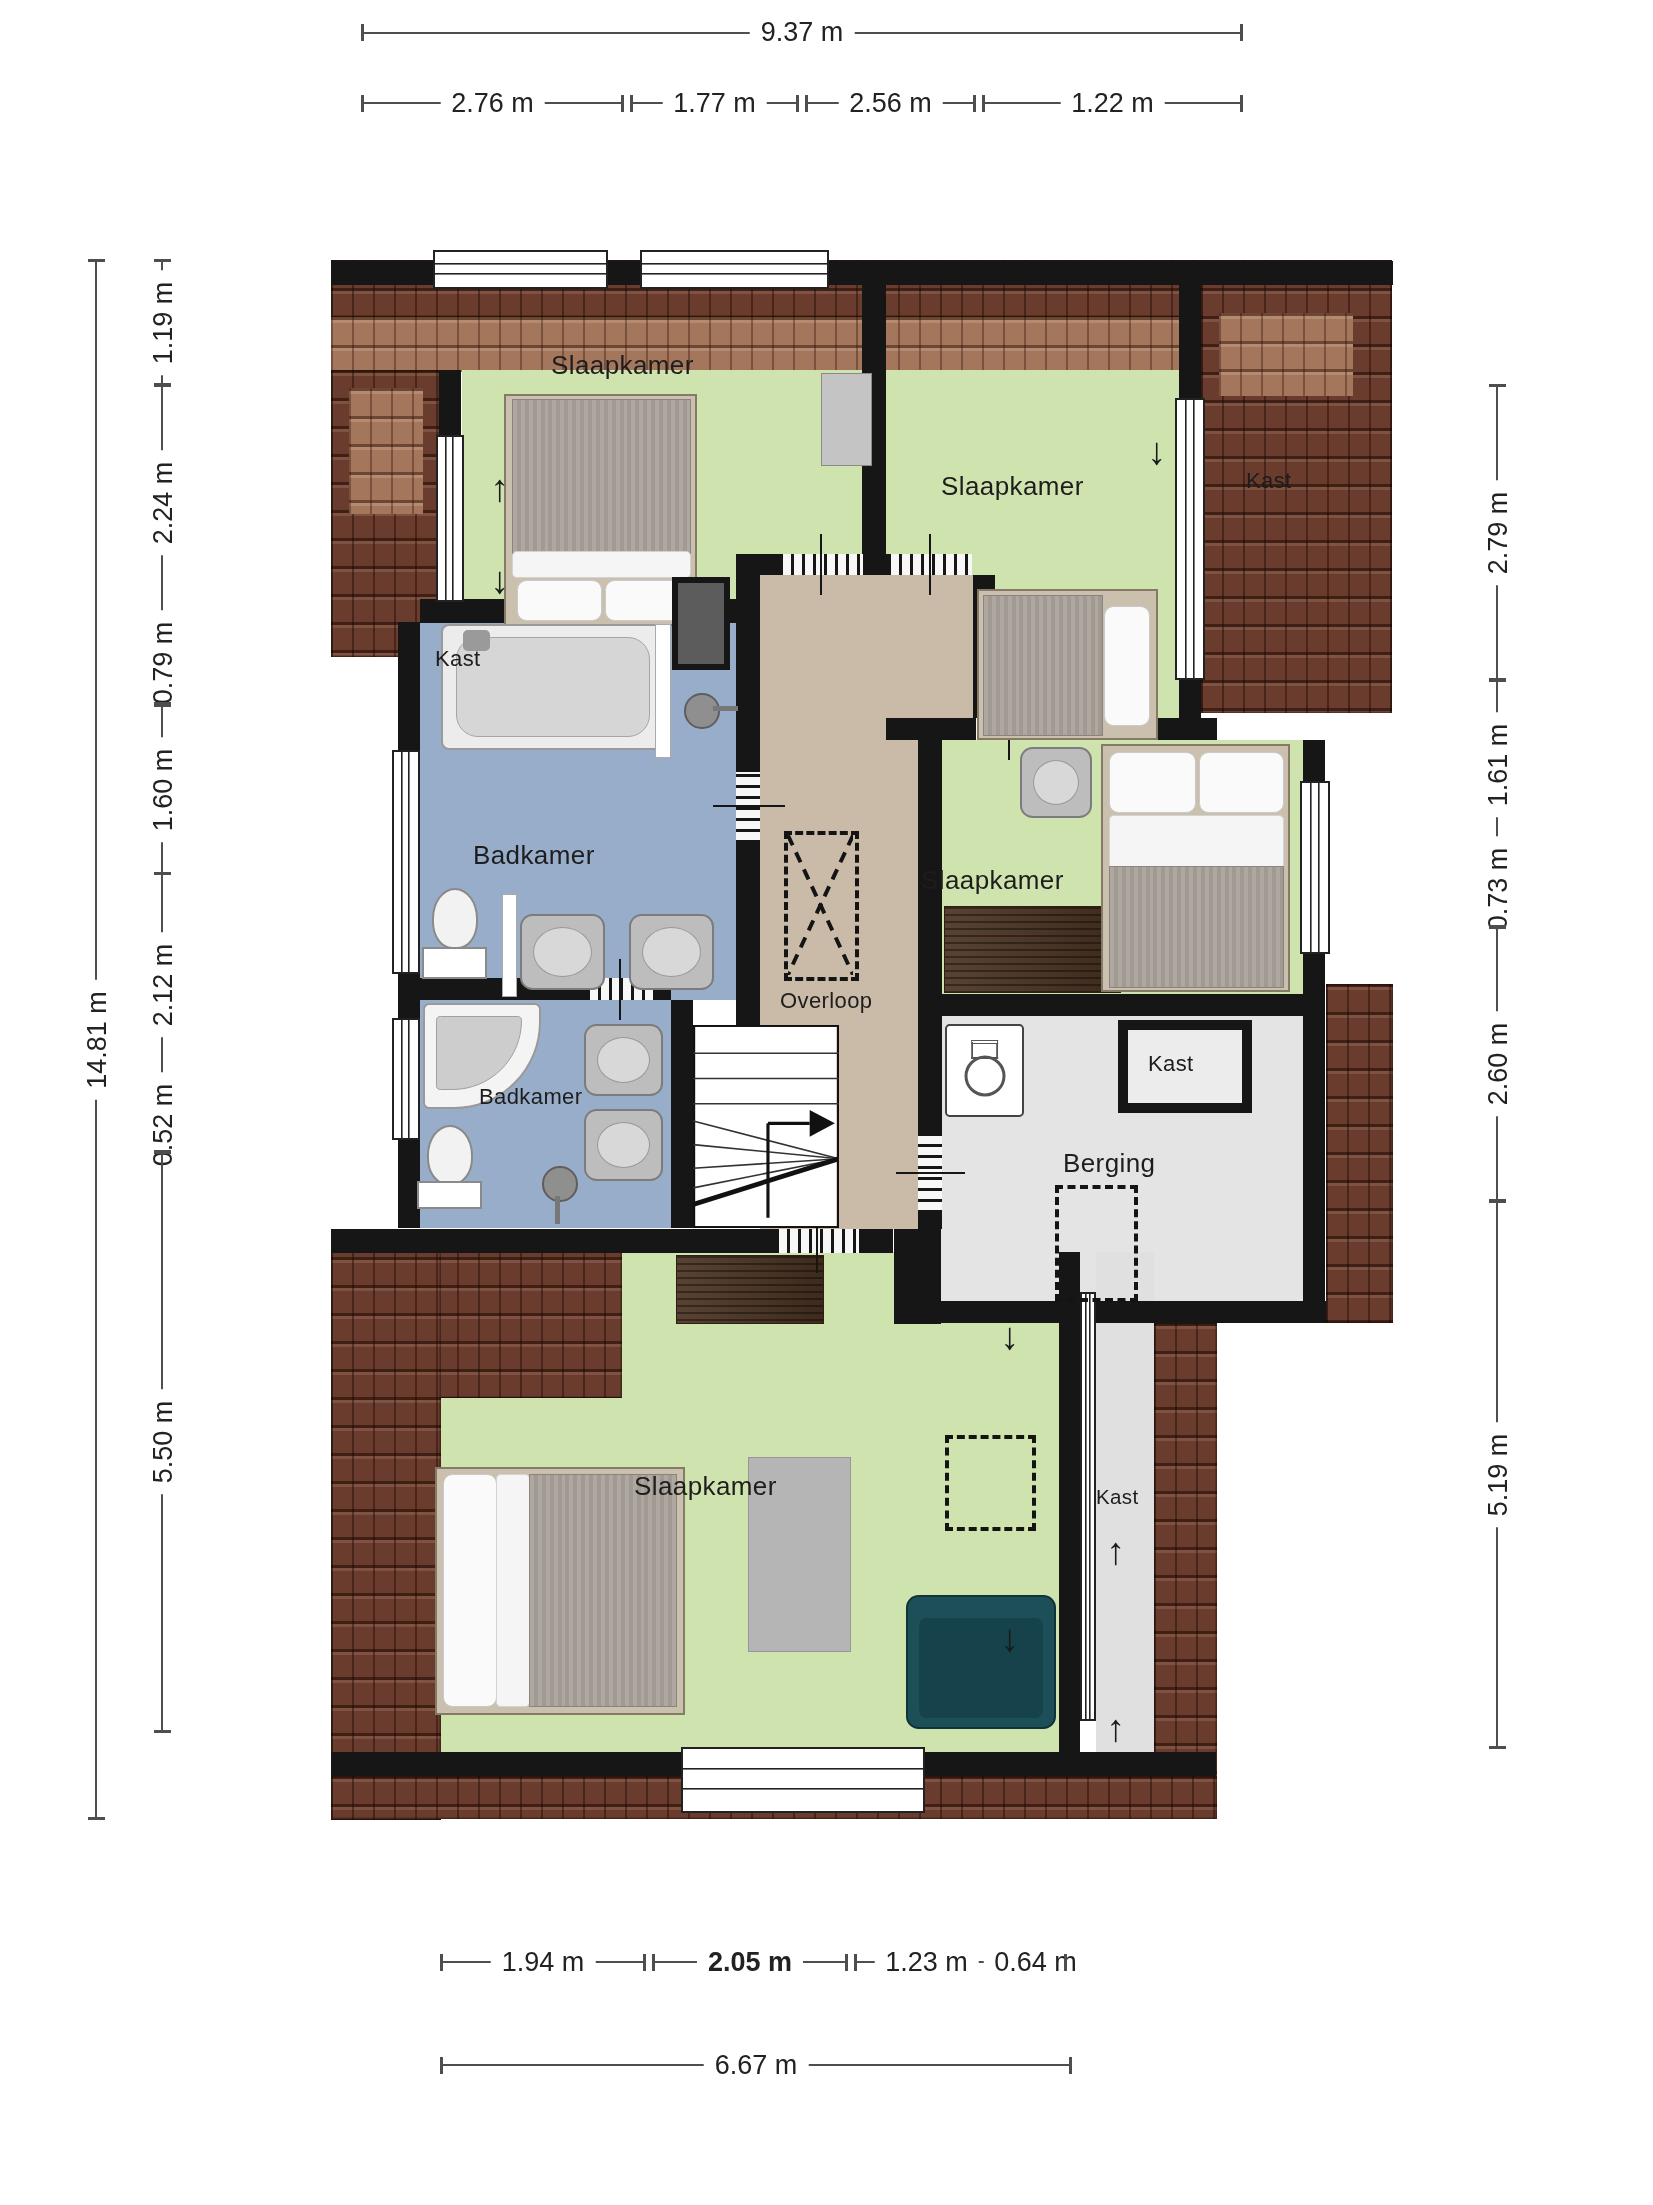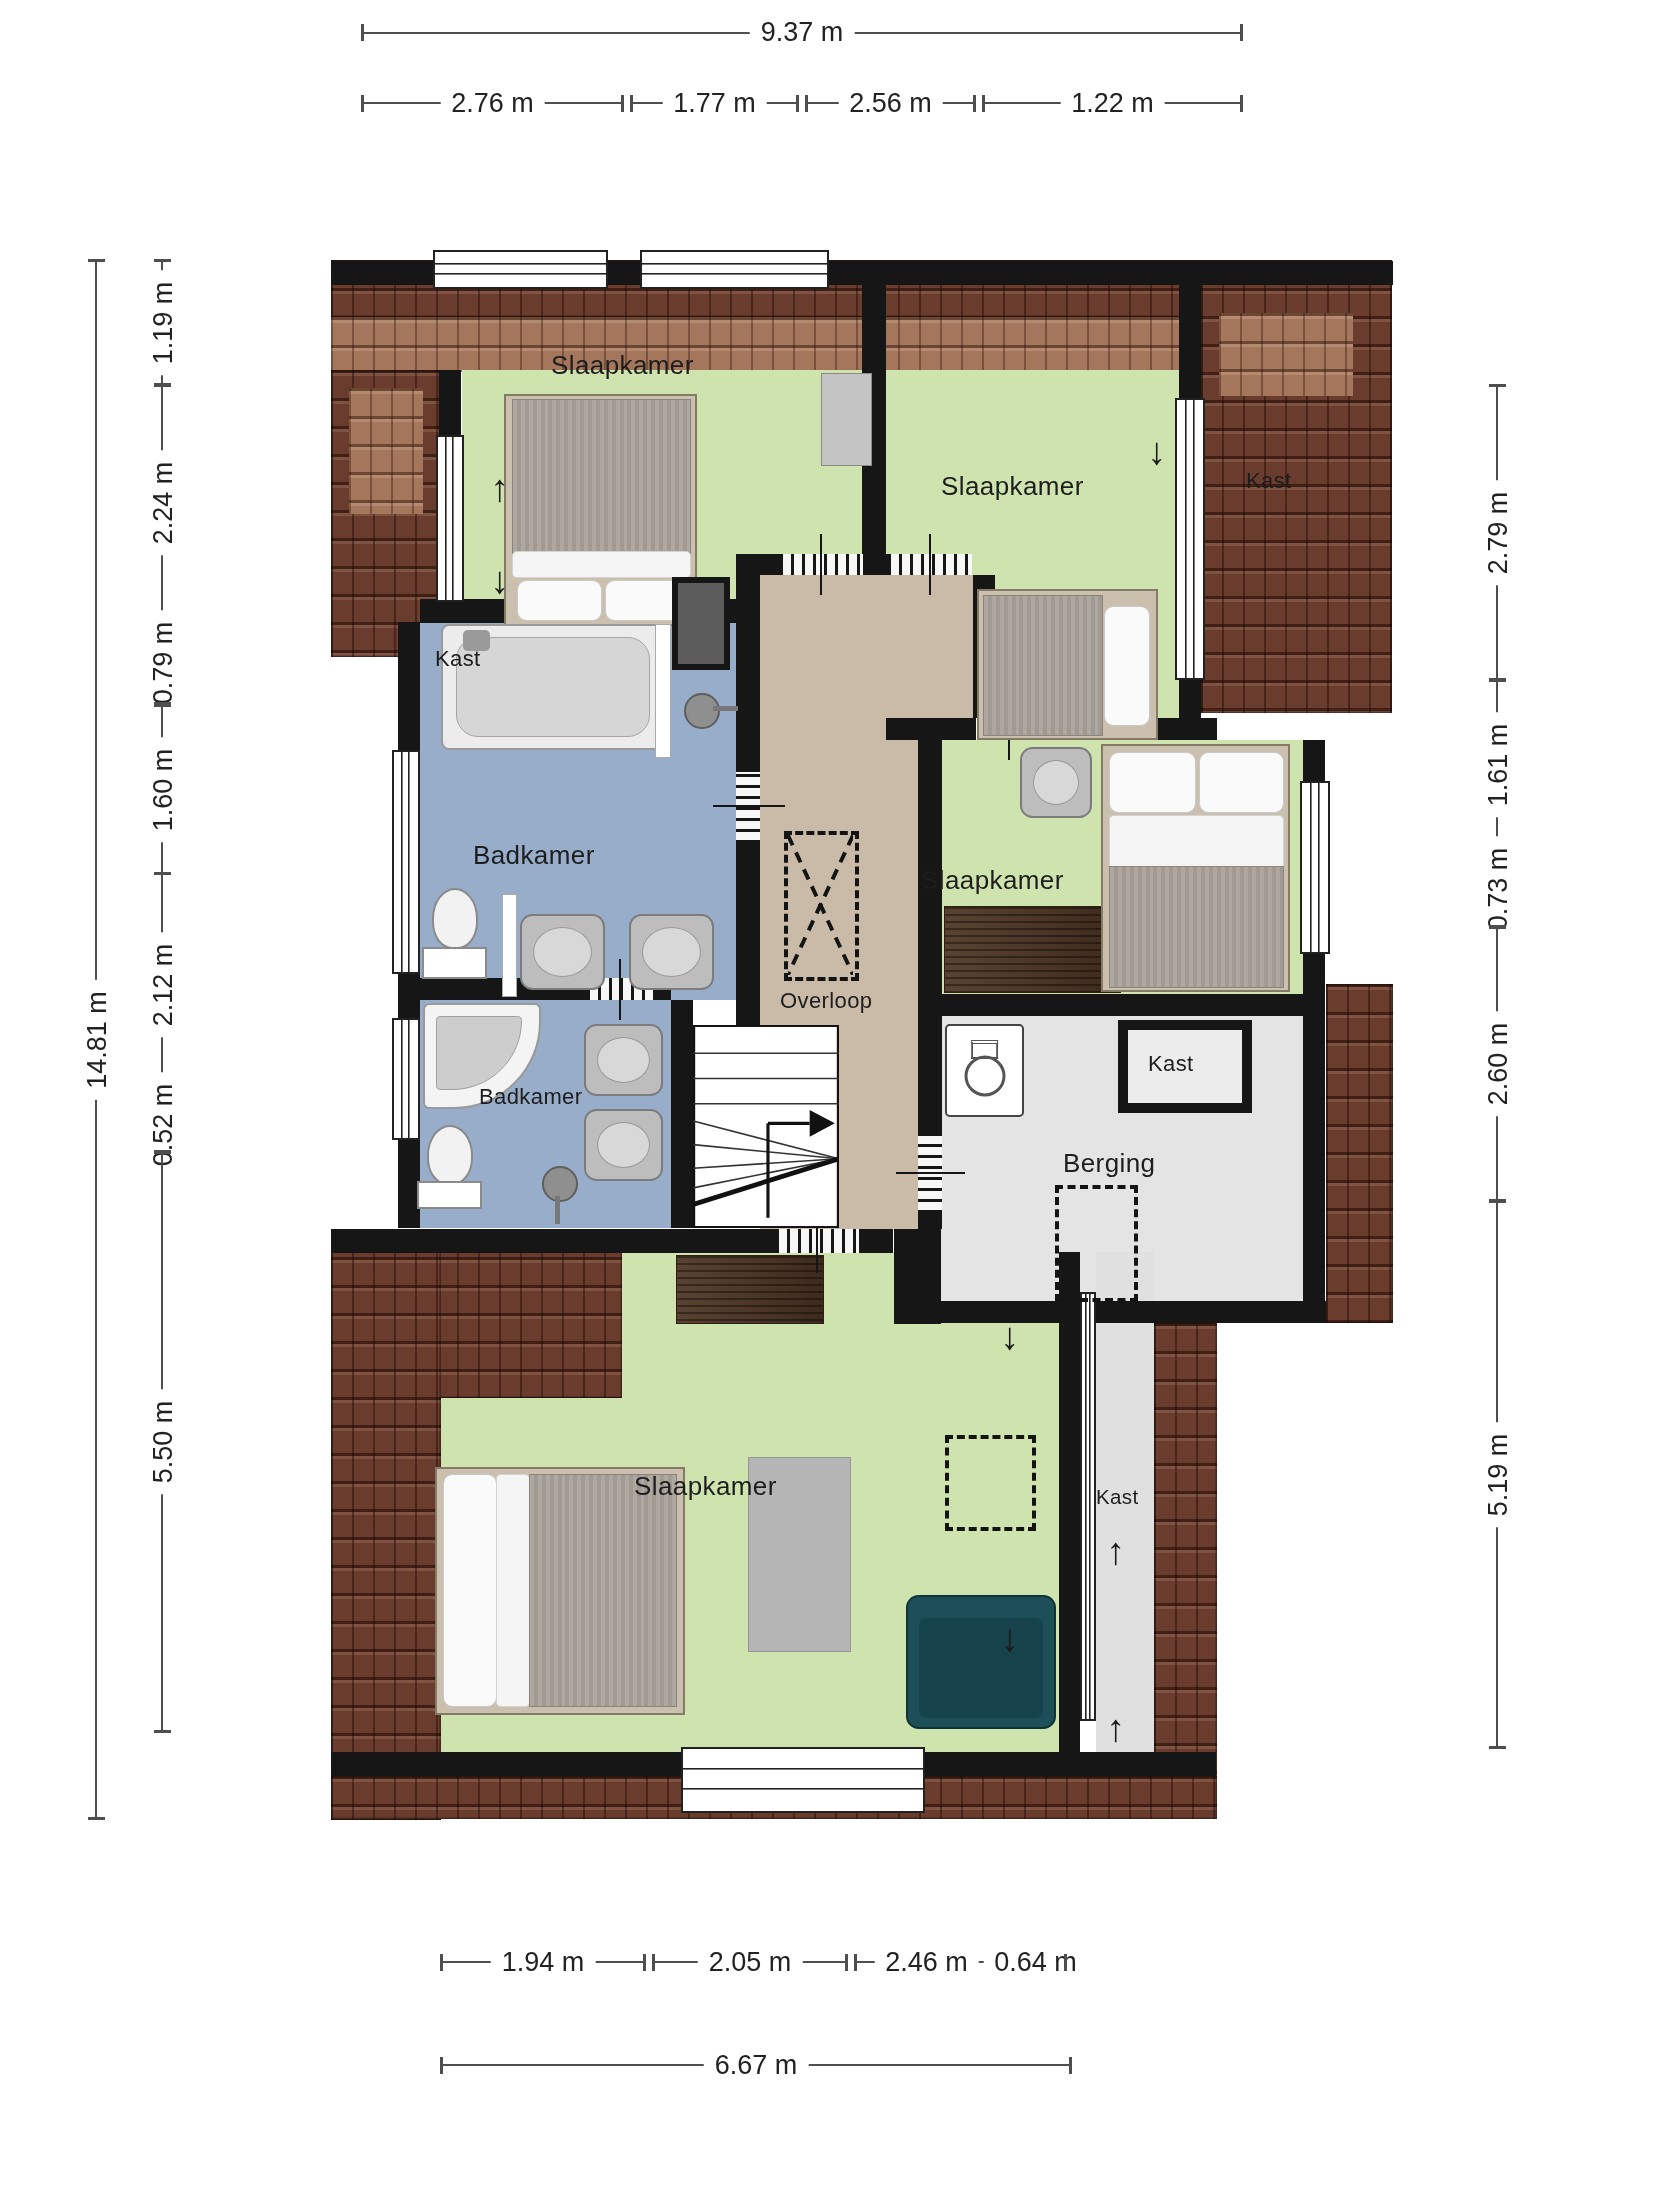--- a/index.html
+++ b/index.html
@@ -335,25 +335,25 @@
   <div class="abs dim-v" style="left:1496px;top:927px;height:274px;">
     <span class="dlabel">2.60 m</span>
     </div>
   <div class="abs dim-v" style="left:1496px;top:1201px;height:547px;">
     <span class="dlabel">5.19 m</span>
     </div>
 
   <div class="abs dim-h" style="left:441px;top:1961px;width:204px;">
     <span class="dlabel">1.94 m</span>
     </div>
-  <div class="abs dim-h" style="left:653px;top:1961px;width:194px;">
+  <div class="abs dim-h" style="left:653px;top:1961px;width:194px;font-weight:bold;">
     <span class="dlabel">2.05 m</span>
     </div>
   <div class="abs dim-h" style="left:855px;top:1961px;width:143px;">
-    <span class="dlabel">2.46 m</span>
+    <span class="dlabel">1.23 m</span>
     </div>
   <div class="abs dim-h" style="left:1005px;top:1961px;width:61px;">
     <span class="dlabel">0.64 m</span>
     </div>
   <div class="abs dim-h" style="left:441px;top:2064px;width:630px;">
     <span class="dlabel">6.67 m</span>
     </div>
 
 </div>
 

